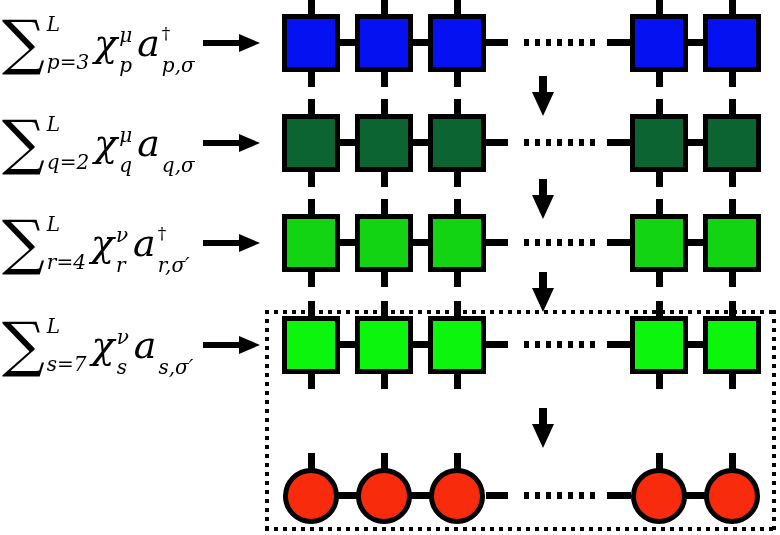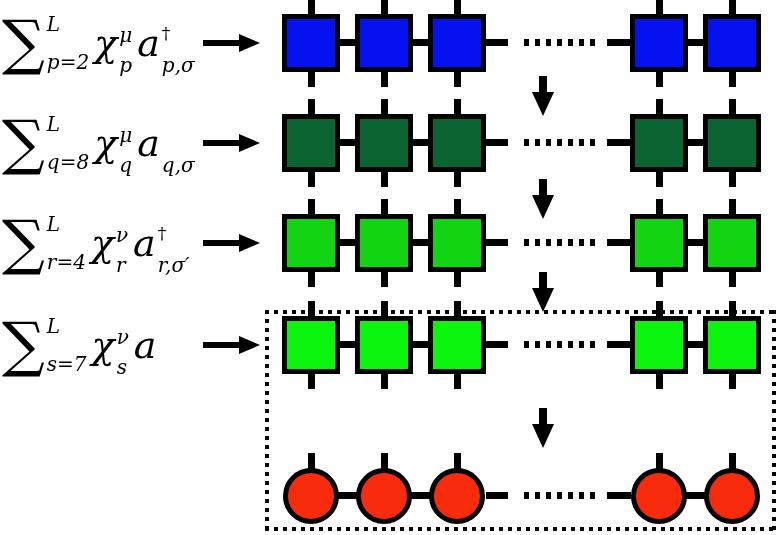--- a/index.html
+++ b/index.html
@@ -44,21 +44,21 @@
 </style>
 </head>
 <body>
 
 <div class="canvas" id="canvas" style="background: rgb(255, 255, 255);">
     <div class="dotted-box" style="left: 265px; top: 310px; width: 511px; height: 221px;"></div>
     <div class="mlabel" style="left: 2px; top: 2.5px; height: 80px;">
       <span class="msum">∑</span>
       <span class="mscripts sum-scripts">
         <span>L</span>
-        <span>p=2</span>
+        <span>p=3</span>
       </span>
       <span class="mvar">χ</span>
       <span class="mscripts var-scripts">
         <span>μ</span>
         <span>p</span>
       </span>
       <span class="mvar">a</span>
       <span class="mscripts var-scripts">
         <span class="sup-dagger">†</span>
         <span>p,σ</span>
@@ -86,21 +86,21 @@
     <div class="conn" style="left: 336px; top: 39px; width: 23px;"></div>
     <div class="conn" style="left: 409px; top: 39px; width: 23px;"></div>
     <div class="conn" style="left: 684px; top: 39px; width: 23px;"></div>
     <div class="conn" style="left: 486px; top: 39px; width: 22px;"></div>
     <div class="dotseg" style="left: 524px; top: 39px; width: 72px;"></div>
     <div class="conn" style="left: 607px; top: 39px; width: 24px;"></div>
     <div class="mlabel" style="left: 2px; top: 102.5px; height: 80px;">
       <span class="msum">∑</span>
       <span class="mscripts sum-scripts">
         <span>L</span>
-        <span>q=8</span>
+        <span>q=2</span>
       </span>
       <span class="mvar">χ</span>
       <span class="mscripts var-scripts">
         <span>μ</span>
         <span>q</span>
       </span>
       <span class="mvar">a</span>
       <span class="mscripts var-scripts">
         <span class="sup-dagger"></span>
         <span>q,σ</span>
@@ -178,20 +178,24 @@
       <span class="mscripts sum-scripts">
         <span>L</span>
         <span>s=7</span>
       </span>
       <span class="mvar">χ</span>
       <span class="mscripts var-scripts">
         <span>ν</span>
         <span>s</span>
       </span>
       <span class="mvar">a</span>
+      <span class="mscripts var-scripts">
+        <span class="sup-dagger"></span>
+        <span>s,σ′</span>
+      </span>
     </div>
     <div class="arrow-r" style="left: 203px; top: 335.5px; width: 57px; height: 18px;">
       <div class="shaft-r" style="left: 0px; top: 6px; width: 38px;"></div>
       <div class="head-r" style="left: 36px; top: 0px;"></div>
     </div>
     <div class="leg" style="left: 307.5px; top: 300.5px; height: 19px;"></div>
     <div class="leg" style="left: 307.5px; top: 369.5px; height: 19px;"></div>
     <div class="sq" style="left: 282px; top: 315.5px; background: rgb(12, 245, 12);"></div>
     <div class="leg" style="left: 380.5px; top: 300.5px; height: 19px;"></div>
     <div class="leg" style="left: 380.5px; top: 369.5px; height: 19px;"></div>

